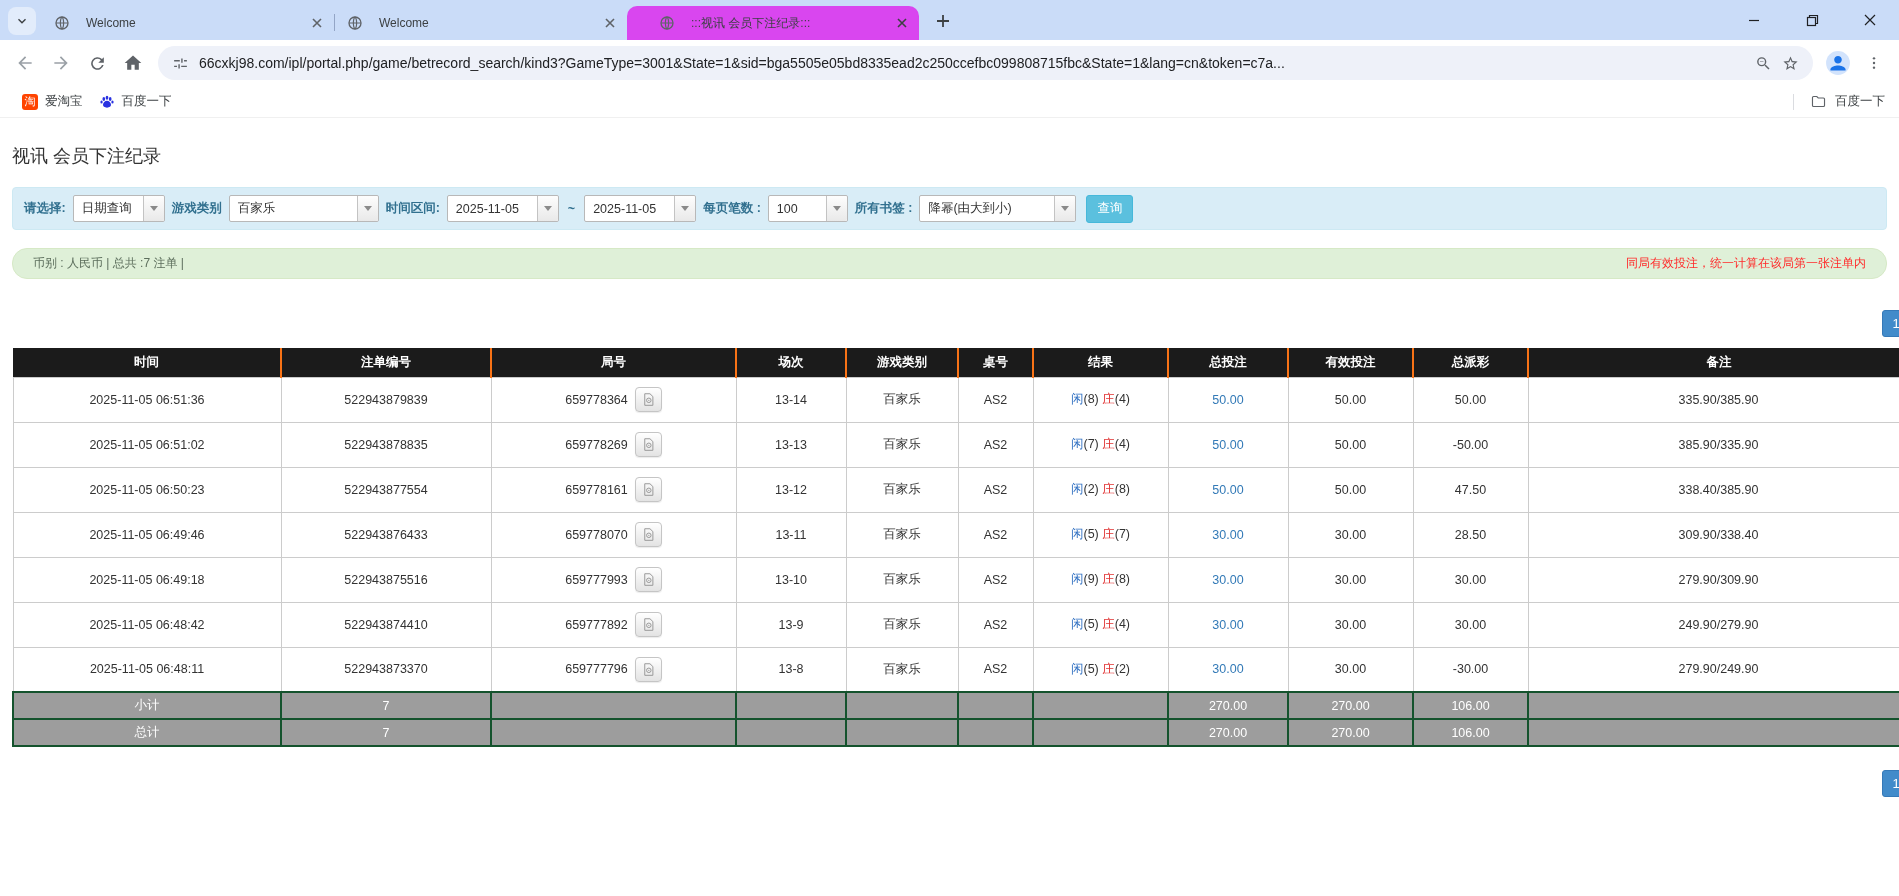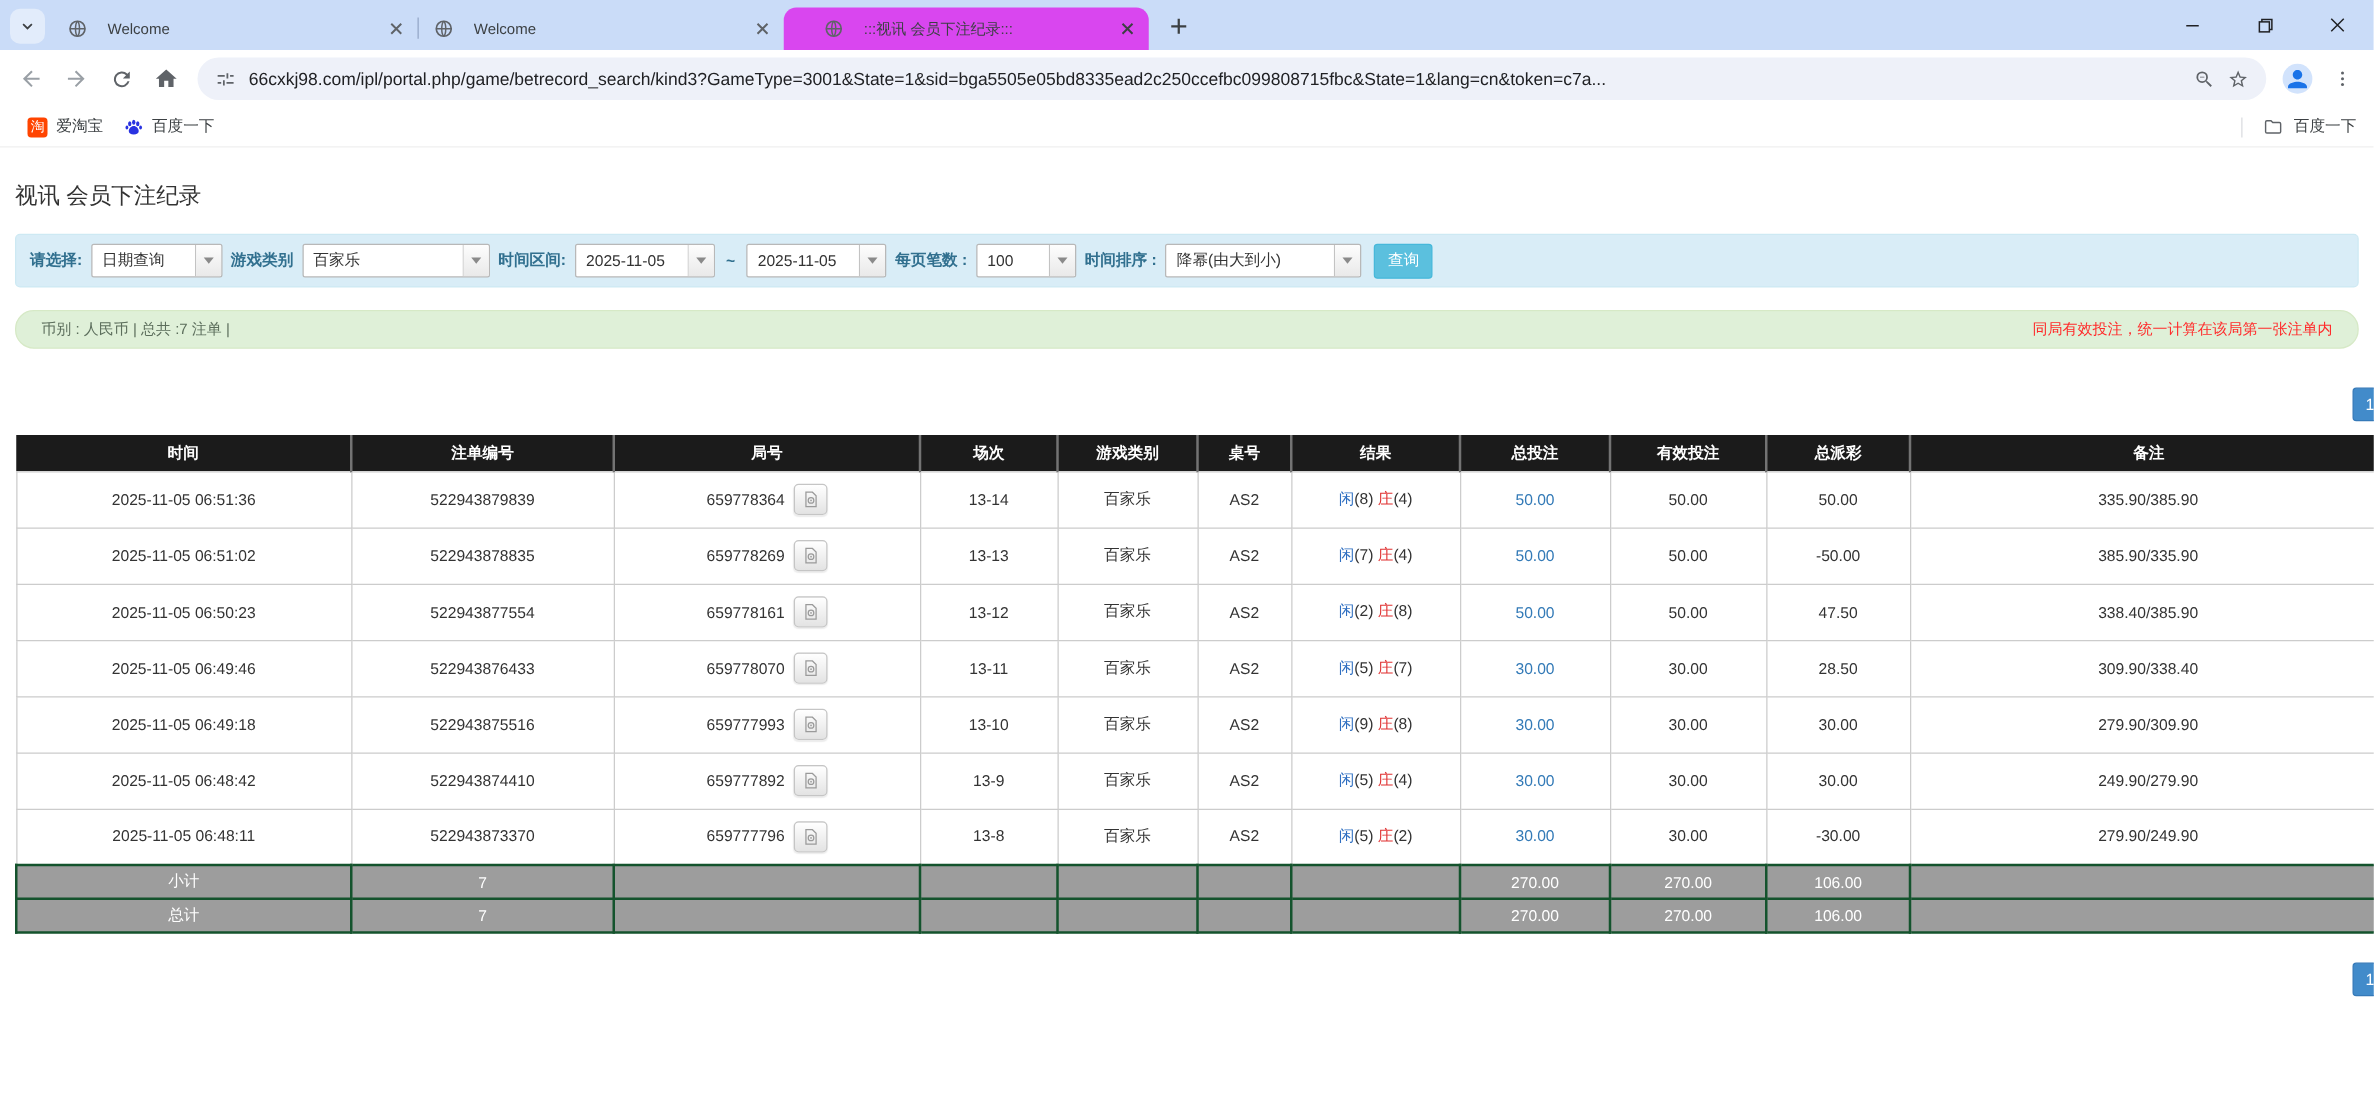--- a/index.html
+++ b/index.html
@@ -61,21 +61,21 @@
   .info-left { color:var(--info-text); }
   .info-right { color:var(--note-red); }
 
   .pager { width:1898px; display:flex; justify-content:flex-end; }
   .pager.top { margin-top:31px; }
   .pager.bottom { margin-top:23px; }
   .page-btn { min-width:28px; height:27px; background:var(--pager-blue); border:1px solid #3579b8;
     border-radius:3px; color:#fff; font-size:13px; cursor:pointer; }
 
   #bet-table { margin-top:11px; width:1898px; table-layout:fixed; border-collapse:collapse; }
-  #bet-table th { background:var(--header-bg); color:#fff; height:29px; font-size:12.5px; font-weight:bold; border-left:2px solid #737373; }
+  #bet-table th { background:var(--header-bg); color:#fff; height:29px; font-size:12.5px; font-weight:bold; border-left:2px solid #f97316; }
   #bet-table th:first-child { border-left:none; }
   #bet-table td { height:45px; text-align:center; font-size:12.5px; color:#333; background:#fff; border:1px solid #ccc; }
   #bet-table tr.sum td { background:var(--summary-bg); color:#fff; border:2px solid #14532d; height:27px; }
   .rno { vertical-align:middle; margin-right:7px; }
   .round-btn { display:inline-flex; align-items:center; justify-content:center; width:27px; height:25px;
     border:1px solid #c5c5c5; border-radius:4px; background:linear-gradient(#ffffff,#e3e3e3);
     box-shadow:0 1px 1px rgba(0,0,0,.08); vertical-align:middle; cursor:pointer; }
   .res-player { color:var(--player-blue); }
   .res-banker { color:var(--banker-red); }
   .res-pts { color:#333; }
@@ -238,21 +238,21 @@
         </svg>
       <span>百度一下</span>
     </div>
   </div>
 
   <div class="content">
     <div class="page-title">视讯 会员下注纪录</div>
 
     <div class="filter-bar">
       <span class="f-label">请选择:</span>
-      <div class="sel" style="width:105px">
+      <div class="sel" style="width:92px">
         <span>日期查询</span>
         <span class="sel-arrow">
             <span class="tri"></span>
           </span>
       </div>
 
       <span class="f-label">游戏类别</span>
       <div class="sel" style="width:150px">
         <span>百家乐</span>
         <span class="sel-arrow">
@@ -276,21 +276,21 @@
       </div>
 
       <span class="f-label">每页笔数 :</span>
       <div class="sel" style="width:80px">
         <span>100</span>
         <span class="sel-arrow">
             <span class="tri"></span>
           </span>
       </div>
 
-      <span class="f-label">时间排序 :</span>
+      <span class="f-label">所有书签 :</span>
       <div class="sel" style="width:157px">
         <span>降幂(由大到小)</span>
         <span class="sel-arrow">
             <span class="tri"></span>
           </span>
       </div>
 
       <button class="btn-query">查询</button>
     </div>
 

